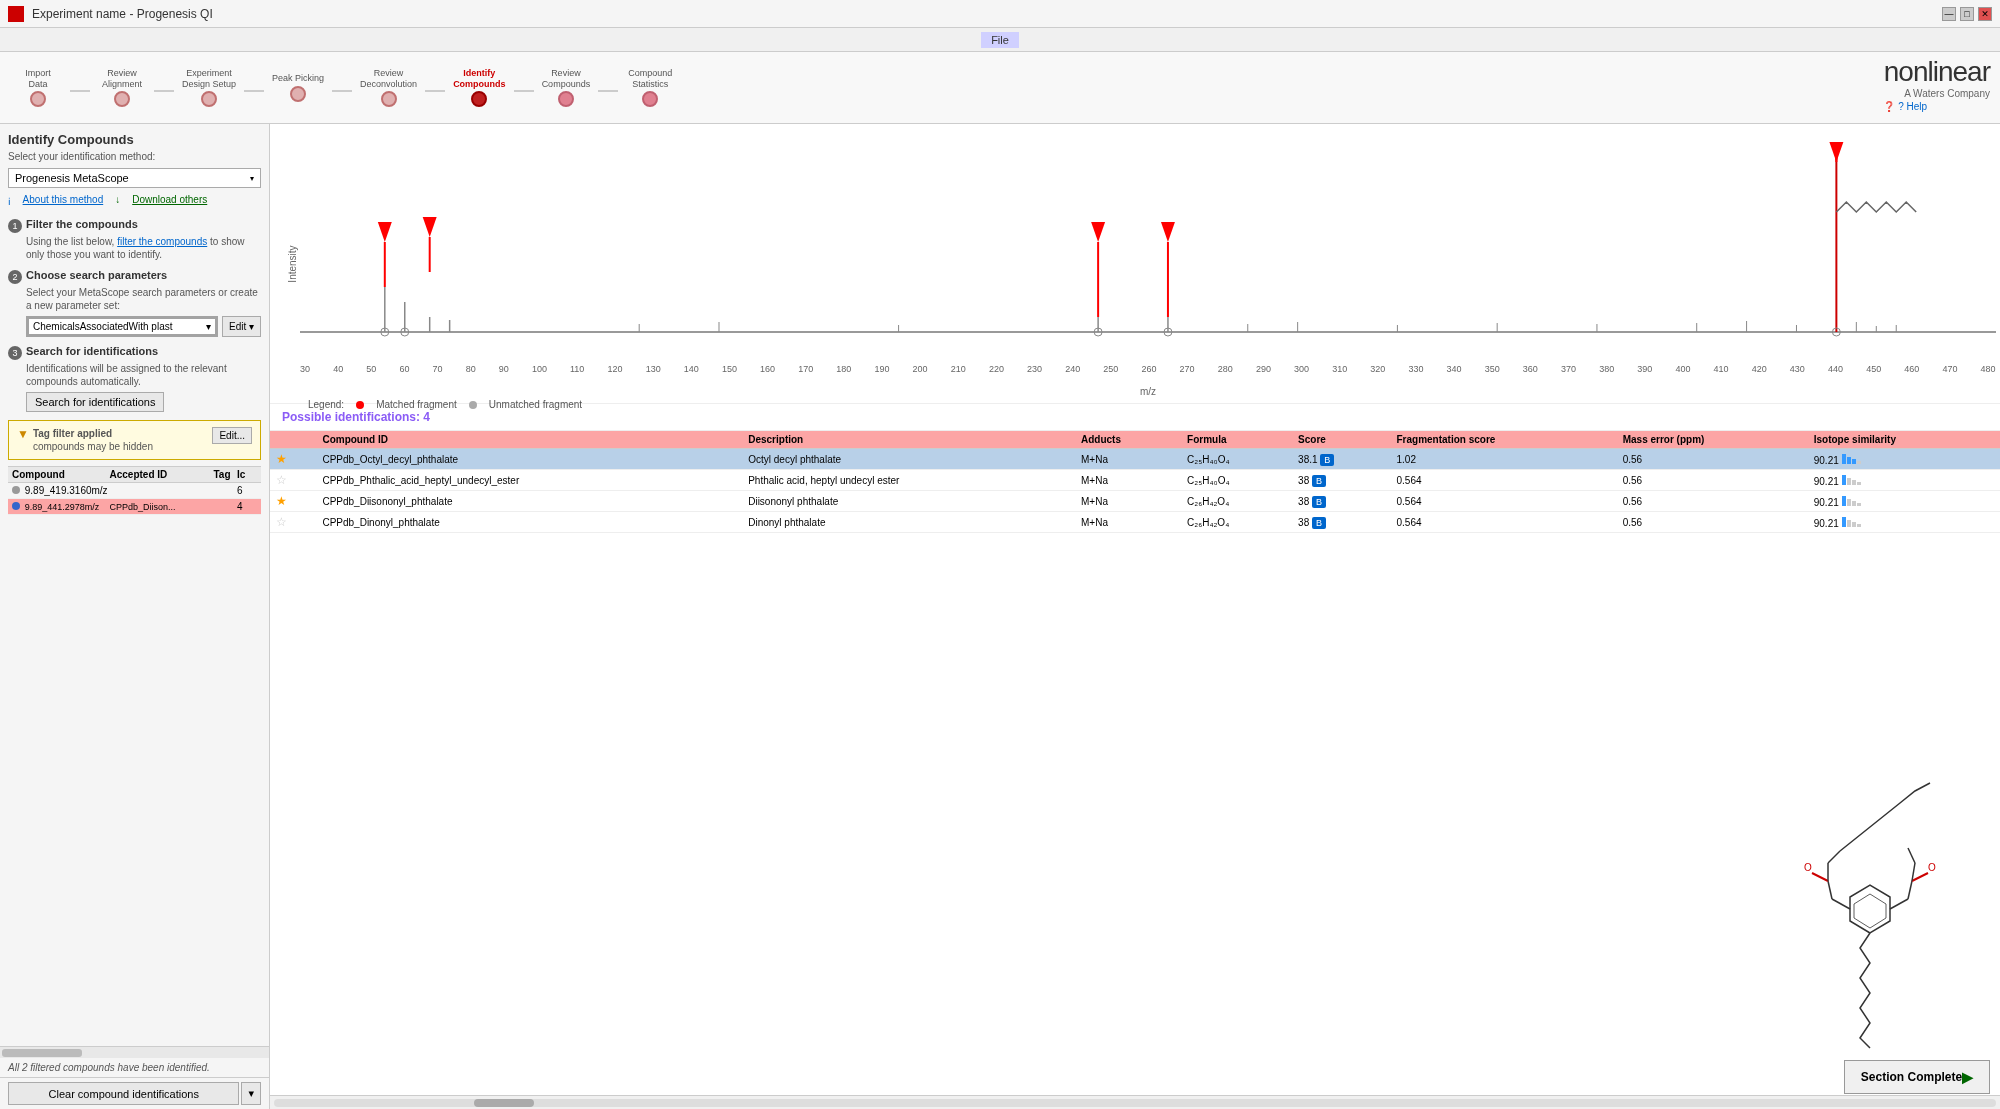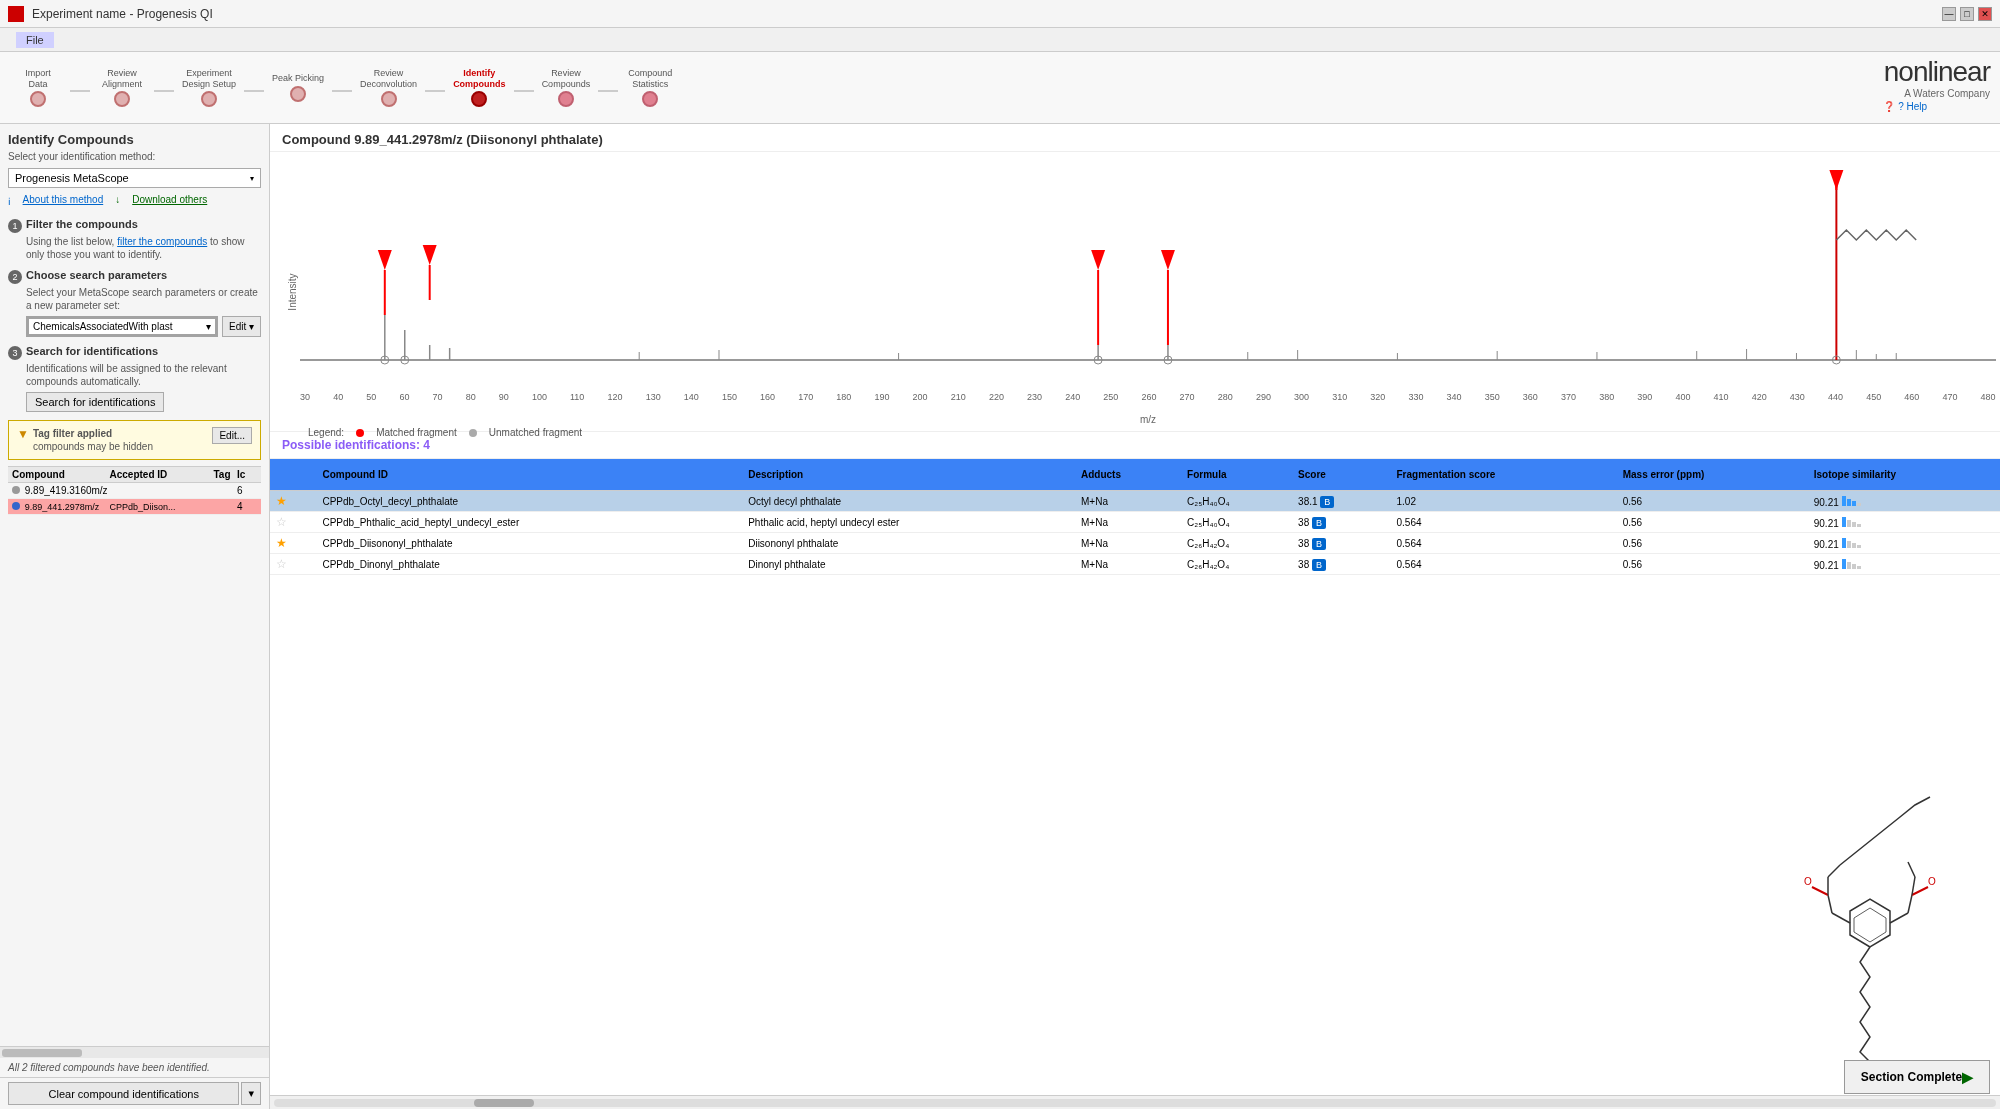--- a/index.html
+++ b/index.html
@@ -7,21 +7,21 @@
 
     
     .title-bar { background: #f5f5f5; border-bottom: 1px solid #ccc; display: flex; align-items: center; padding: 4px 8px; height: 28px; justify-content: space-between; }
     .title-bar-left { display: flex; align-items: center; gap: 8px; }
     .title-icon { width: 16px; height: 16px; background: #c00; display: inline-block; }
     .title-text { font-size: 12px; color: #333; }
     .title-controls { display: flex; gap: 4px; }
     .title-btn { width: 14px; height: 14px; background: #ccc; border: 1px solid #999; cursor: pointer; font-size: 9px; display: flex; align-items: center; justify-content: center; }
 
     
-    .menu-bar { background: #f0f0f0; border-bottom: 1px solid #ccc; padding: 2px 16px; display: flex; align-items: center; height: 24px; }
+    .menu-bar { background: #f0f0f0; border-bottom: 1px solid #ccc; padding: 2px 4px; display: flex; align-items: center; height: 24px; justify-content: center; }
     .menu-item { padding: 2px 10px; font-size: 11px; cursor: pointer; color: #333; }
     .menu-item.active { background: #d0d0ff; }
 
     
     .workflow { background: #f8f8f8; border-bottom: 1px solid #ccc; padding: 4px 8px; display: flex; align-items: center; gap: 2px; height: 72px; position: relative; }
     .workflow-step { display: flex; flex-direction: column; align-items: center; gap: 2px; padding: 2px 6px; cursor: pointer; min-width: 60px; }
     .workflow-step-label { font-size: 9px; color: #555; text-align: center; line-height: 1.2; }
     .workflow-dot { width: 16px; height: 16px; border-radius: 50%; border: 2px solid #ccc; }
     .dot-gray { background: #e0b0b0; border-color: #c07070; }
     .dot-active { background: #c02020; border-color: #900; }
@@ -92,21 +92,21 @@
     .chart-canvas { width: 100%; height: 230px; position: relative; overflow: hidden; }
     .chart-legend { padding: 2px 8px; font-size: 10px; color: #555; display: flex; gap: 12px; align-items: center; }
     .legend-dot-red { width: 8px; height: 8px; background: red; display: inline-block; border-radius: 50%; }
     .legend-dot-gray { width: 8px; height: 8px; background: #aaa; display: inline-block; border-radius: 50%; }
 
     
     .ident-section { flex: 1; overflow: hidden; display: flex; flex-direction: column; }
     .ident-title { padding: 6px 12px; font-size: 12px; font-weight: bold; color: #8b5cf6; border-bottom: 1px solid #eee; }
     .ident-table { flex: 1; overflow-y: auto; }
     .ident-table table { width: 100%; border-collapse: collapse; font-size: 10px; }
-    .ident-table th { background: #3b82f6; border-bottom: 1px solid #ccc; padding: 10px 6px; text-align: left; font-weight: bold; font-size: 10px; white-space: nowrap; }
+    .ident-table th { background: #fca5a5; border-bottom: 1px solid #ccc; padding: 3px 6px; text-align: left; font-weight: bold; font-size: 10px; white-space: nowrap; }
     .ident-table td { border-bottom: 1px solid #eee; padding: 3px 6px; white-space: nowrap; }
     .ident-table tr.selected td { background: #b8d0e8; }
     .score-badge { background: #0066cc; color: white; padding: 1px 4px; border-radius: 2px; font-size: 9px; }
     .star-icon { color: #ffa000; font-size: 12px; cursor: pointer; }
     .star-empty { color: #ccc; font-size: 12px; cursor: pointer; }
 
     .bottom-scrollbar { height: 14px; background: #f0f0f0; border-top: 1px solid #ccc; display: flex; align-items: center; padding: 0 4px; }
     .scrollbar-track { flex: 1; height: 8px; background: #ddd; border-radius: 4px; position: relative; }
     .scrollbar-thumb { width: 60px; height: 8px; background: #aaa; border-radius: 4px; position: absolute; left: 200px; }
 
@@ -298,21 +298,20 @@
 
     <div class="status-text">All 2 filtered compounds have been identified.</div>
     <div class="clear-btn-row">
       <button class="clear-btn">Clear compound identifications</button>
       <button class="clear-btn-arrow">▾</button>
     </div>
   </div>
 
   <div class="right-panel">
 
-    <div class="compound-title">Compound 9.89_441.2978m/z (Diisononyl phthalate)</div>
 
     <div class="chart-area">
       <span class="chart-y-label">Intensity</span>
 
       <div class="chart-canvas">
         
         <svg width="100%" height="220" viewBox="0 0 1700 220" preserveAspectRatio="none">
 
           <line x1="0" y1="200" x2="1700" y2="200" stroke="#333" stroke-width="1"></line>
 

